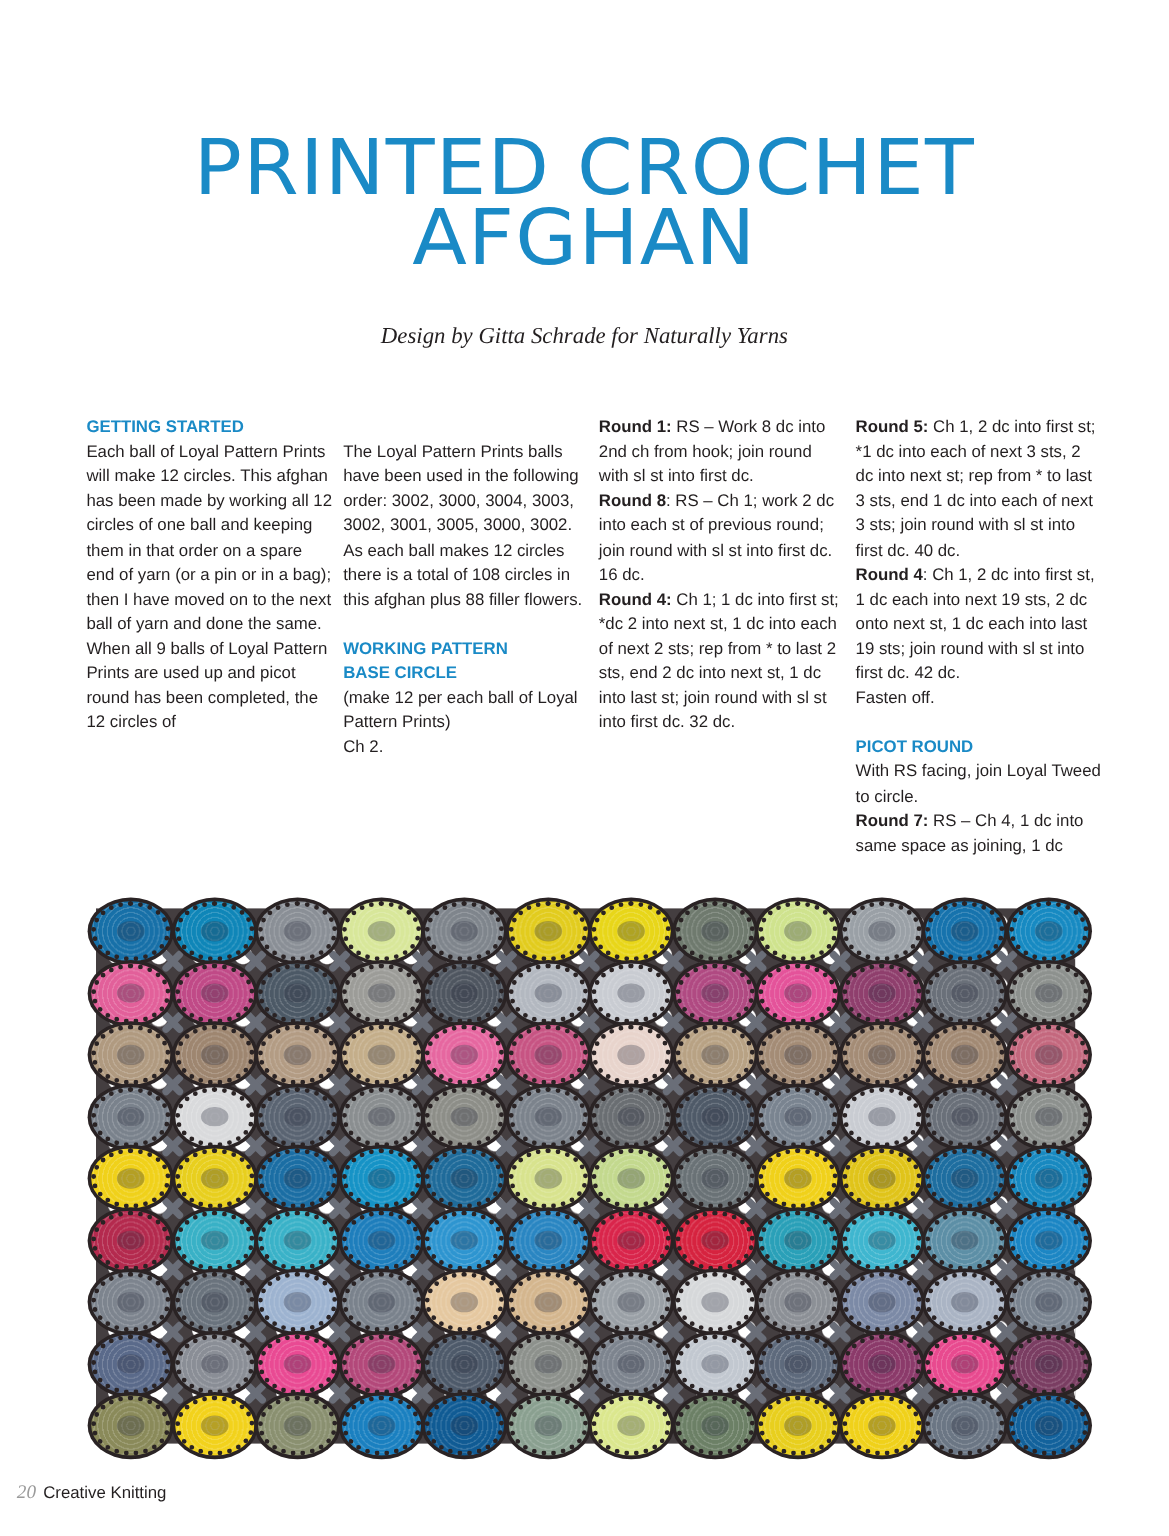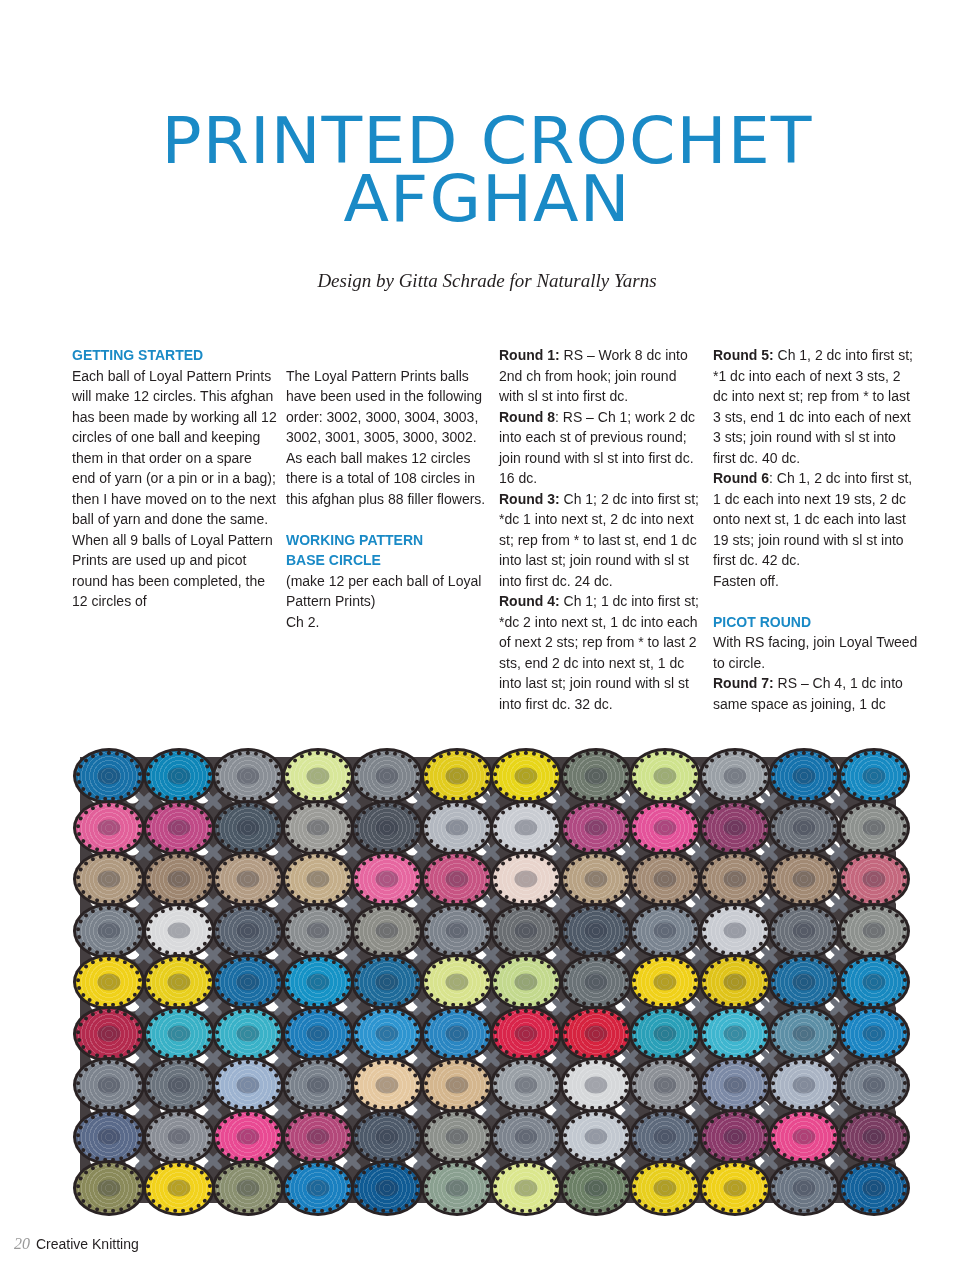--- a/index.html
+++ b/index.html
@@ -87,27 +87,26 @@
     <div class="gap"></div>
     <div class="head">WORKING PATTERN</div>
     <div class="head">BASE CIRCLE</div>
     <div>(make 12 per each ball of Loyal Pattern Prints)</div>
     <div>Ch 2.</div>
   </div>
 
   <div class="col c3">
     <div><span class="round-label">Round 1:</span><span> RS – Work 8 dc into 2nd ch from hook; join round with sl st into first dc.</span></div>
     <div><span class="round-label">Round 8</span><span>: RS – Ch 1; work 2 dc into each st of previous round; join round with sl st into first dc. 16 dc.</span></div>
-    <div><span class="round-label">Round 3:</span><span> Ch 1; 2 dc into first st; *dc 1 into next st, 2 dc into next st; rep from * to last st, end 1 dc into last st; join round with sl st into first dc. 24 dc.</span></div>
     <div><span class="round-label">Round 4:</span><span> Ch 1; 1 dc into first st; *dc 2 into next st, 1 dc into each of next 2 sts; rep from * to last 2 sts, end 2 dc into next st, 1 dc into last st; join round with sl st into first dc. 32 dc.</span></div>
   </div>
 
   <div class="col c4">
     <div><span class="round-label">Round 5:</span><span> Ch 1, 2 dc into first st; *1 dc into each of next 3 sts, 2 dc into next st; rep from * to last 3 sts, end 1 dc into each of next 3 sts; join round with sl st into first dc. 40 dc.</span></div>
-    <div><span class="round-label">Round 6</span><span>: Ch 1, 2 dc into first st, 1 dc each into next 19 sts, 2 dc onto next st, 1 dc each into last 19 sts; join round with sl st into first dc. 42 dc.</span></div>
+    <div><span class="round-label">Round 4</span><span>: Ch 1, 2 dc into first st, 1 dc each into next 19 sts, 2 dc onto next st, 1 dc each into last 19 sts; join round with sl st into first dc. 42 dc.</span></div>
     <div>Fasten off.</div>
     <div class="gap"></div>
     <div class="head">PICOT ROUND</div>
     <div>With RS facing, join Loyal Tweed to circle.</div>
     <div><span class="round-label">Round 7:</span><span> RS – Ch 4, 1 dc into same space as joining, 1 dc</span></div>
   </div>
 </div>
 
 <div class="photo">
   <div class="mesh"></div>

